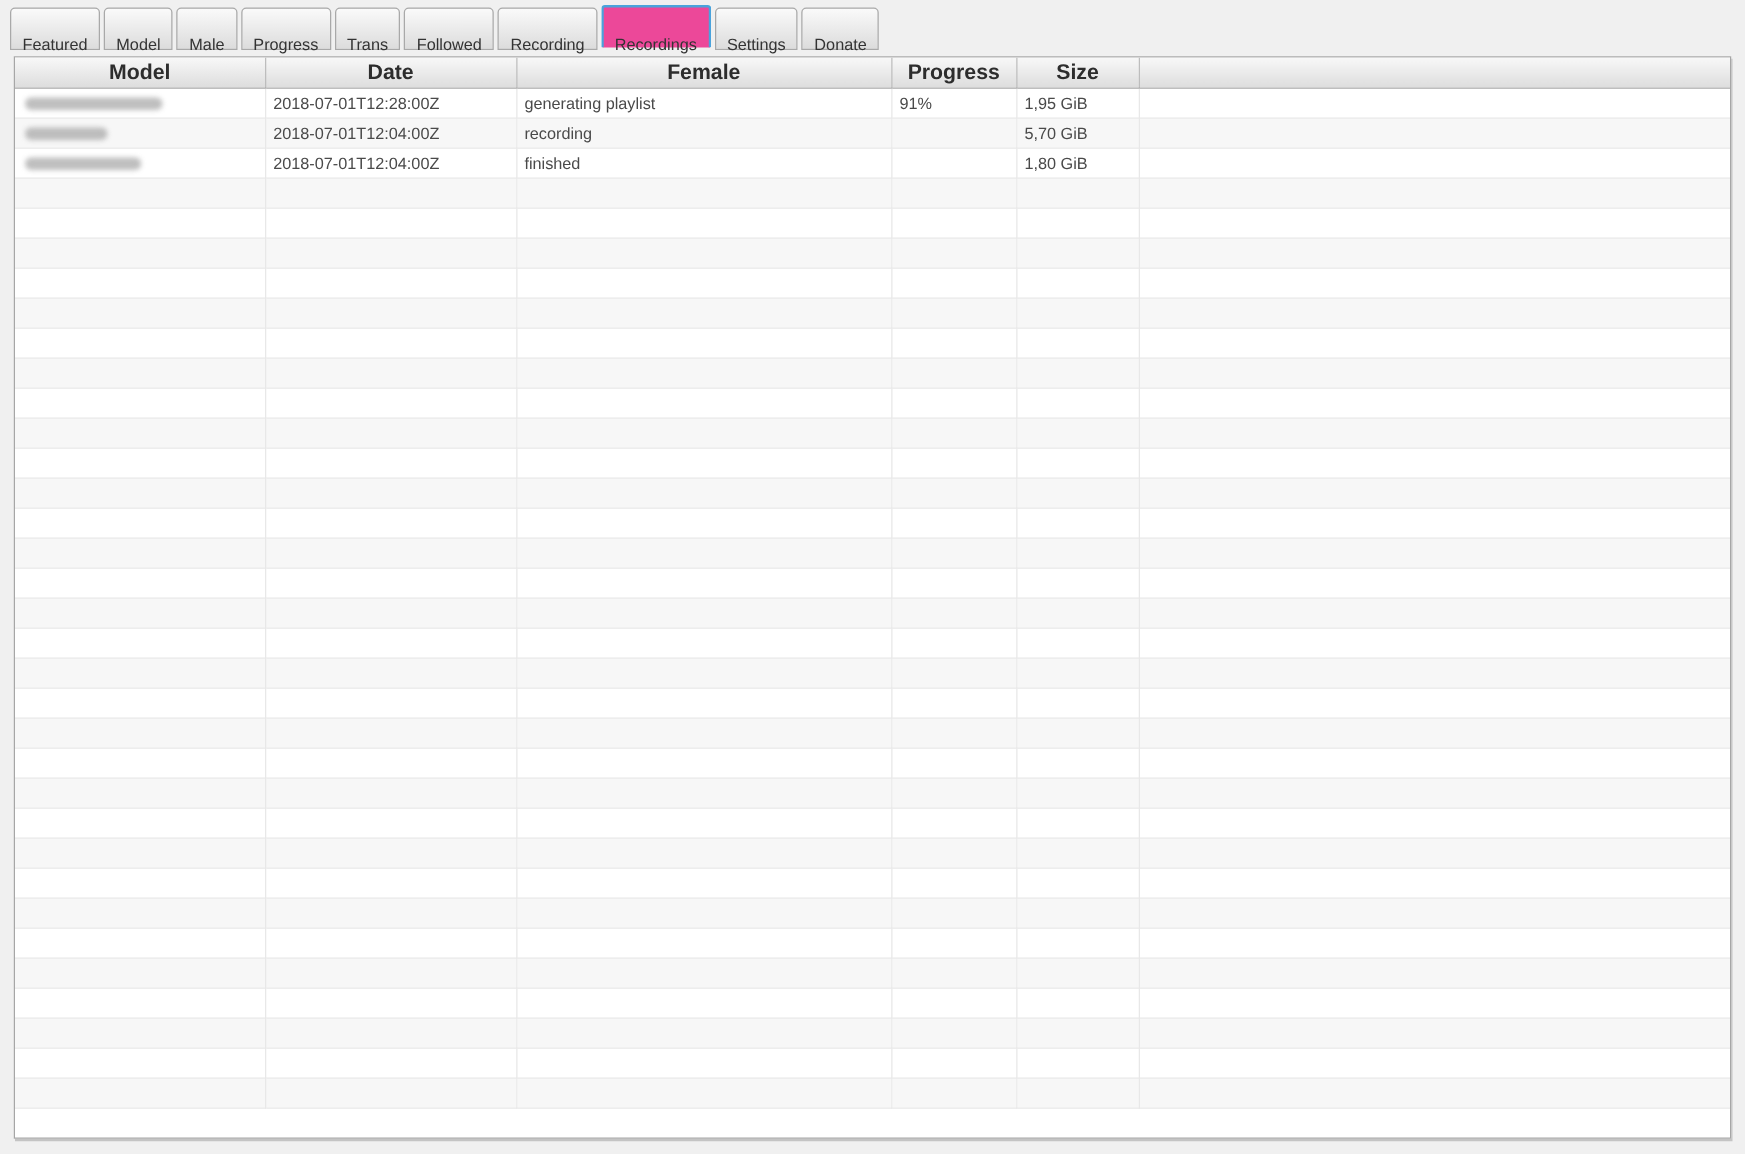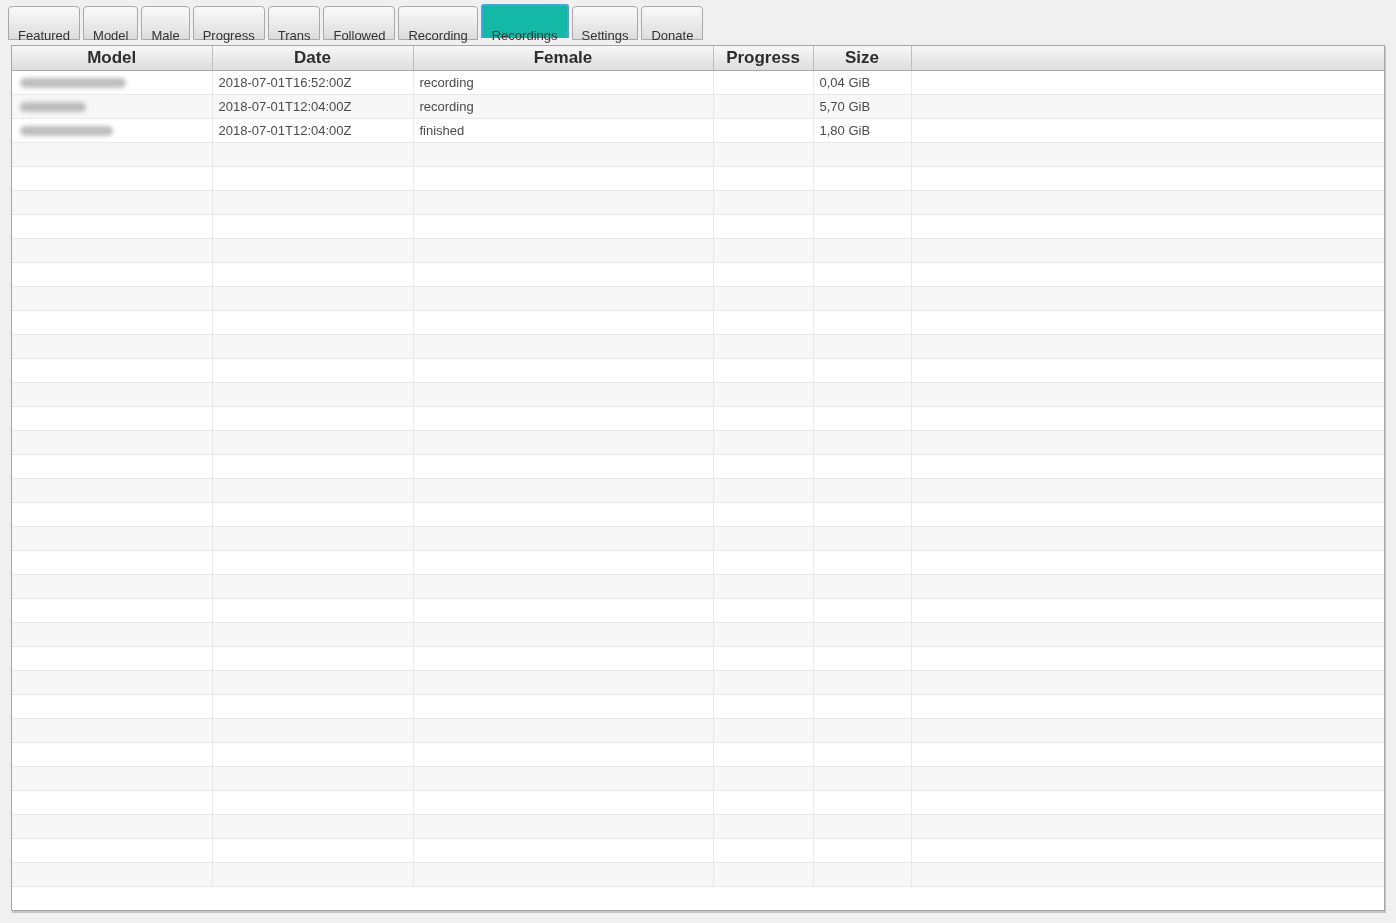--- a/index.html
+++ b/index.html
@@ -30,21 +30,21 @@
     background: linear-gradient(#fafafa, #dcdcdc);
     border: 1px solid #a9a9a9;
     border-radius: 4px 4px 0 0;
     color: #333;
     cursor: default;
   }
   .tab.active {
     height: 31px;
     margin-top: -2px;
     line-height: 28px;
-    background: #14b8a6;
+    background: #ec4899;
     border: 2px solid #4aa3dc;
     border-bottom: none;
     border-radius: 3px 3px 0 0;
     position: relative;
     z-index: 2;
   }
 
   
   .table-wrap {
     margin: 12px 11px 0 11px;
@@ -116,25 +116,25 @@
           <th>Model</th>
           <th>Date</th>
           <th>Female</th>
           <th>Progress</th>
           <th>Size</th>
           <th></th>
         </tr>
     </thead>
     <tbody>
         <tr>
-          <td><span class="redacted" style="width: 106px;"></span></td>
-          <td>2018-07-01T16:52:00Z</td>
-          <td>recording</td>
-          <td></td>
-          <td>0,04 GiB</td>
+          <td><span class="redacted" style="width: 110px;"></span></td>
+          <td>2018-07-01T12:28:00Z</td>
+          <td>generating playlist</td>
+          <td>91%</td>
+          <td>1,95 GiB</td>
           <td></td>
         </tr>
         <tr>
           <td><span class="redacted" style="width: 66px;"></span></td>
           <td>2018-07-01T12:04:00Z</td>
           <td>recording</td>
           <td></td>
           <td>5,70 GiB</td>
           <td></td>
         </tr>

